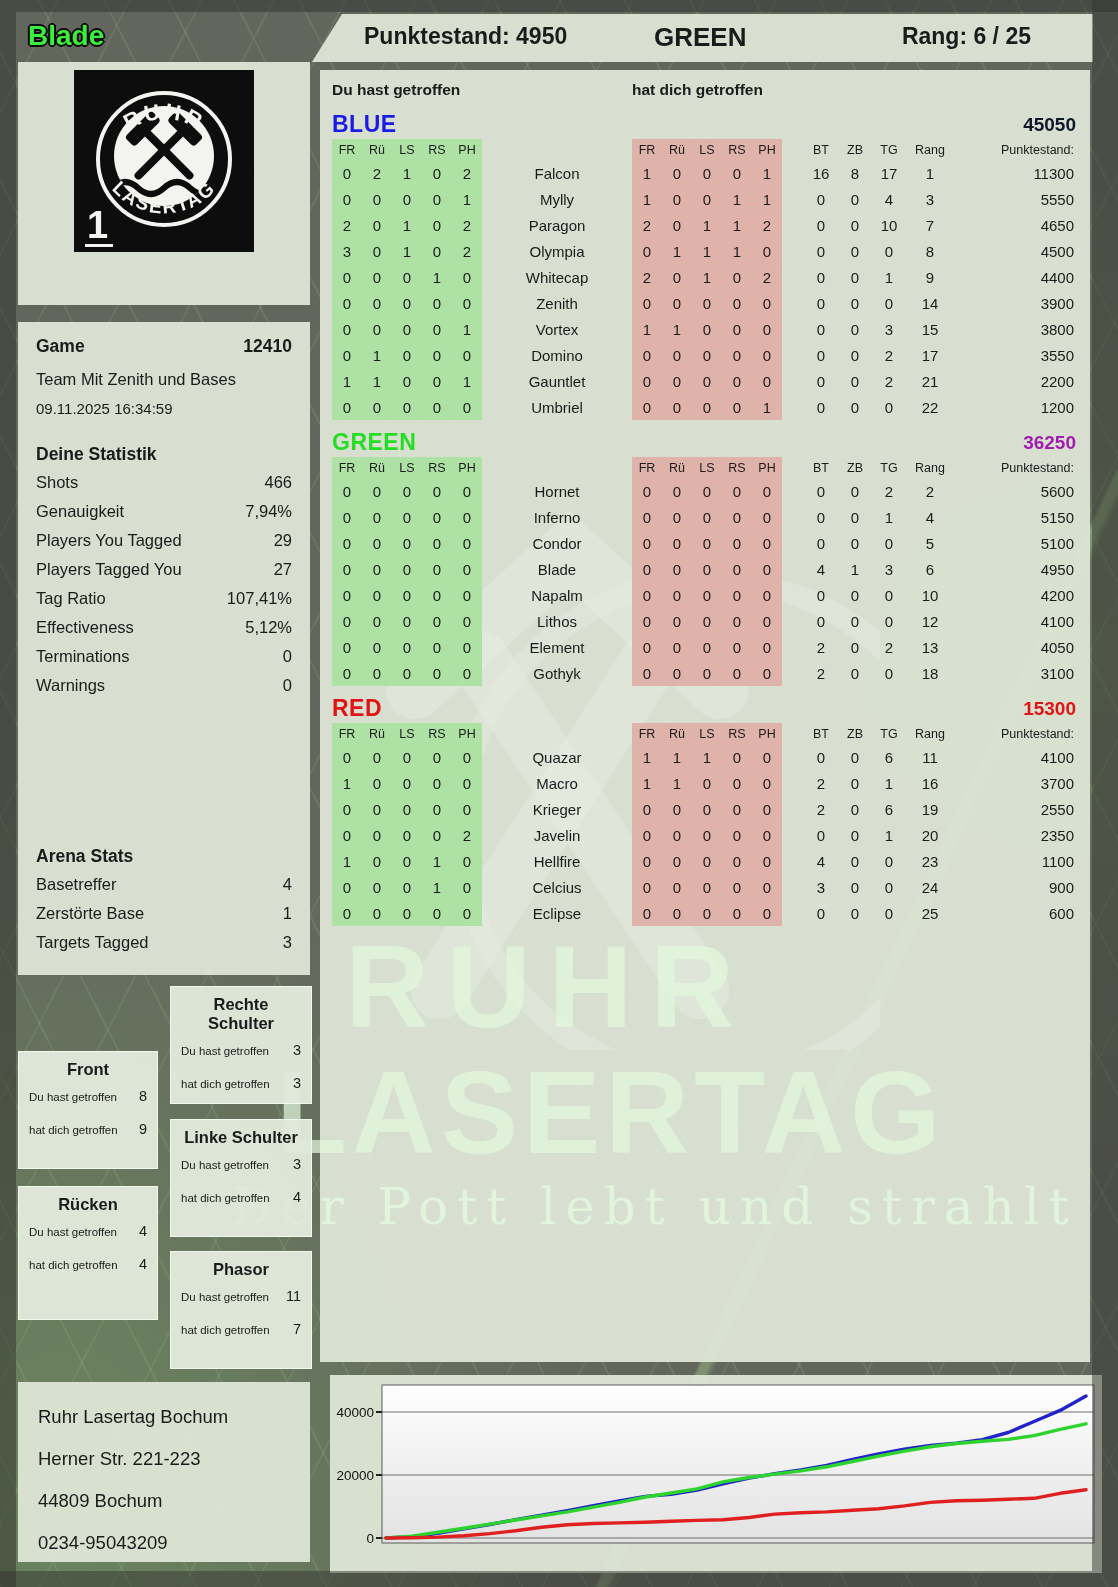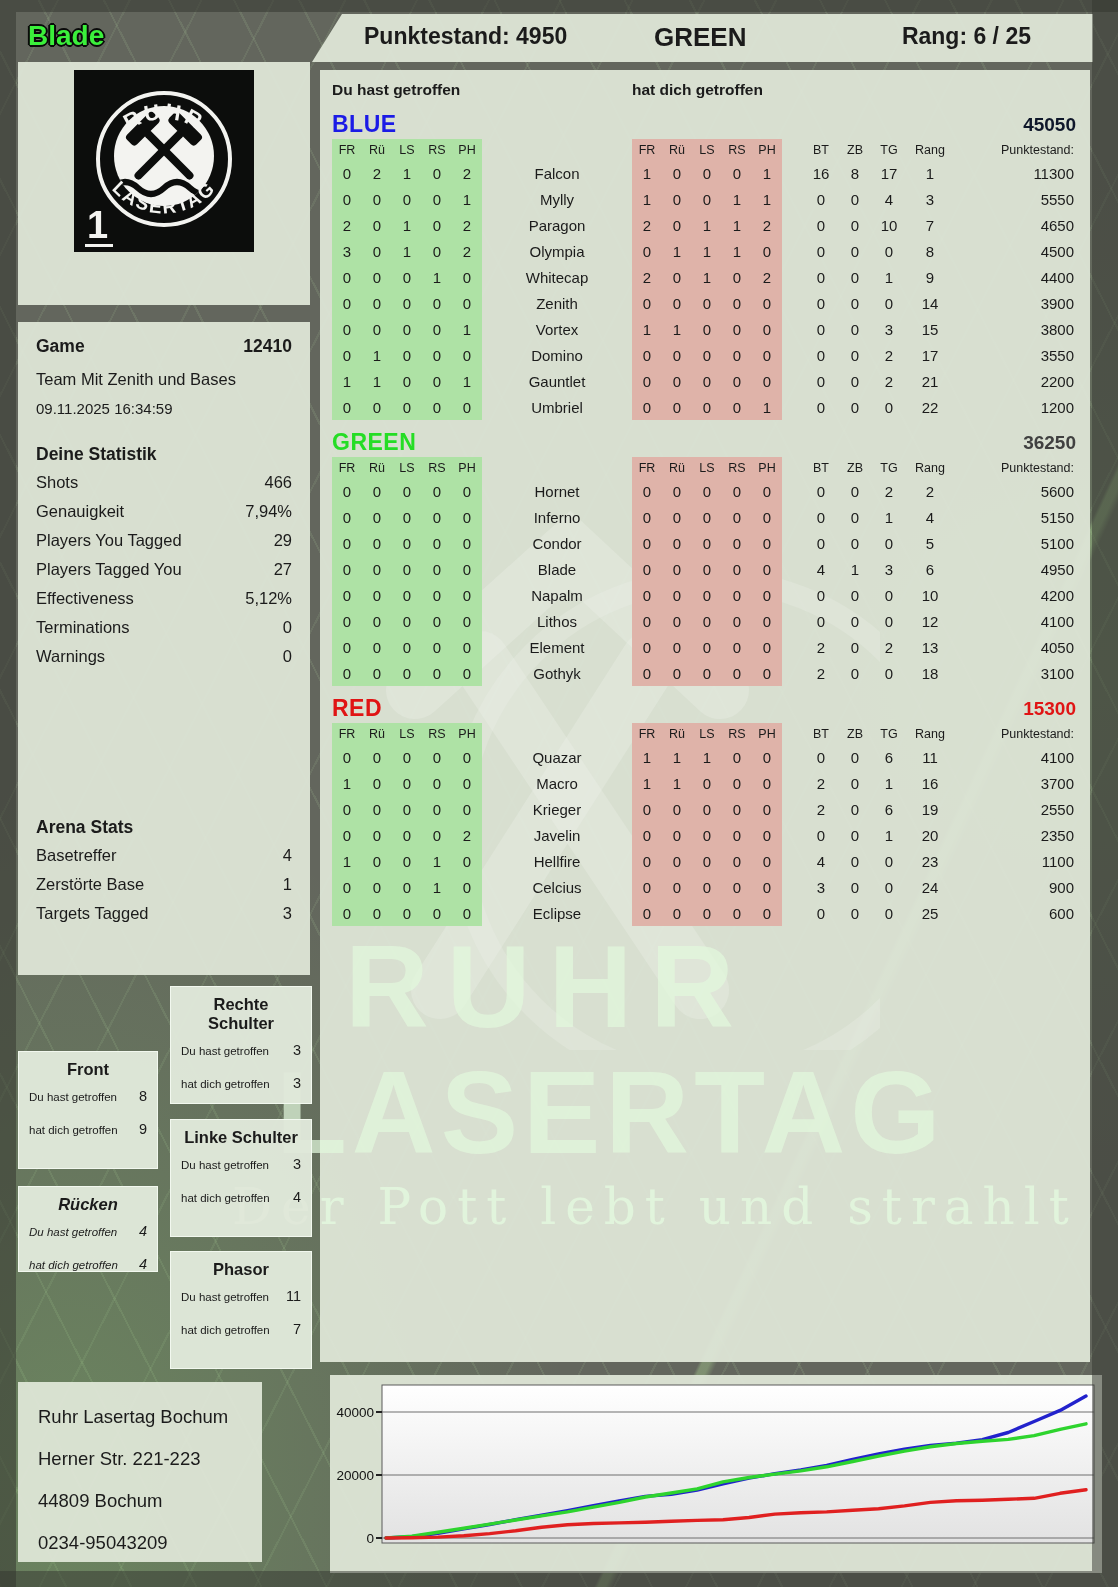--- a/index.html
+++ b/index.html
@@ -41,24 +41,24 @@
   .bp{position:absolute;z-index:7;background:rgba(224,232,218,0.97);
     border:1px solid rgba(246,251,243,0.85);box-sizing:border-box;padding:8px 10px 6px;}
   .bp h3{margin:0;font-size:16.5px;text-align:center;}
   .bp .kv{margin-top:9px;}
   .bp .kv + .kv{margin-top:17px;}
   .bp .lbl{font-size:11.5px;}
   .bp .val{font-size:14.5px;}
   .bp-0{left:170px;top:986px;width:142px;height:118px;}
   .bp-1{left:18px;top:1051px;width:140px;height:118px;}
   .bp-2{left:170px;top:1119px;width:142px;height:118px;}
-  .bp-3{left:18px;top:1186px;width:140px;height:86px;font-style:italic;}
+  .bp-3{left:18px;top:1186px;width:140px;height:134px;}
   .bp-4{left:170px;top:1251px;width:142px;height:118px;}
   
-  .address{left:18px;top:1382px;width:244px;height:180px;z-index:7;box-sizing:border-box;padding:14px 20px;}
+  .address{left:18px;top:1382px;width:292px;height:180px;z-index:7;box-sizing:border-box;padding:14px 20px;}
   .address div{font-size:18.5px;line-height:42px;}
   
   .main-panel{left:320px;top:70px;width:770px;height:1292px;z-index:1;}
   .main-inner{position:relative;z-index:2;padding:0 14px 0 12px;}
   .hit-headers{position:relative;height:40px;}
   .hit-headers span{position:absolute;top:11px;font-size:15.5px;font-weight:bold;}
   .hh-you{left:0;}
   .hh-them{left:300px;}
   .team{margin-bottom:8px;}
   .team-head{display:flex;justify-content:space-between;align-items:center;height:29px;}
@@ -147,20 +147,24 @@
         </div>
         <div class="kv stat-row">
           <span>Players You Tagged</span>
           <span>29</span>
         </div>
         <div class="kv stat-row">
           <span>Players Tagged You</span>
           <span>27</span>
         </div>
         <div class="kv stat-row">
+          <span>Tag Ratio</span>
+          <span>107,41%</span>
+        </div>
+        <div class="kv stat-row">
           <span>Effectiveness</span>
           <span>5,12%</span>
         </div>
         <div class="kv stat-row">
           <span>Terminations</span>
           <span>0</span>
         </div>
         <div class="kv stat-row">
           <span>Warnings</span>
           <span>0</span>
@@ -479,21 +483,21 @@
               <span class="cell">0</span>
               <span class="cell">0</span>
               <span class="cell">22</span>
               <span class="pts">1200</span>
             </div>
           </section>
 
   <section class="team">
     <div class="team-head">
       <span class="team-name" style="color: rgb(37, 221, 37);">GREEN</span>
-      <span class="team-total" style="color: #404040;">36250</span>
+      <span class="team-total" style="color: #a21caf;">36250</span>
     </div>
     <div class="trow thead">
               <span class="cell g">FR</span>
               <span class="cell g">Rü</span>
               <span class="cell g">LS</span>
               <span class="cell g">RS</span>
               <span class="cell g">PH</span>
               <span class="pname"></span>
               <span class="cell r">FR</span>
               <span class="cell r">Rü</span>

